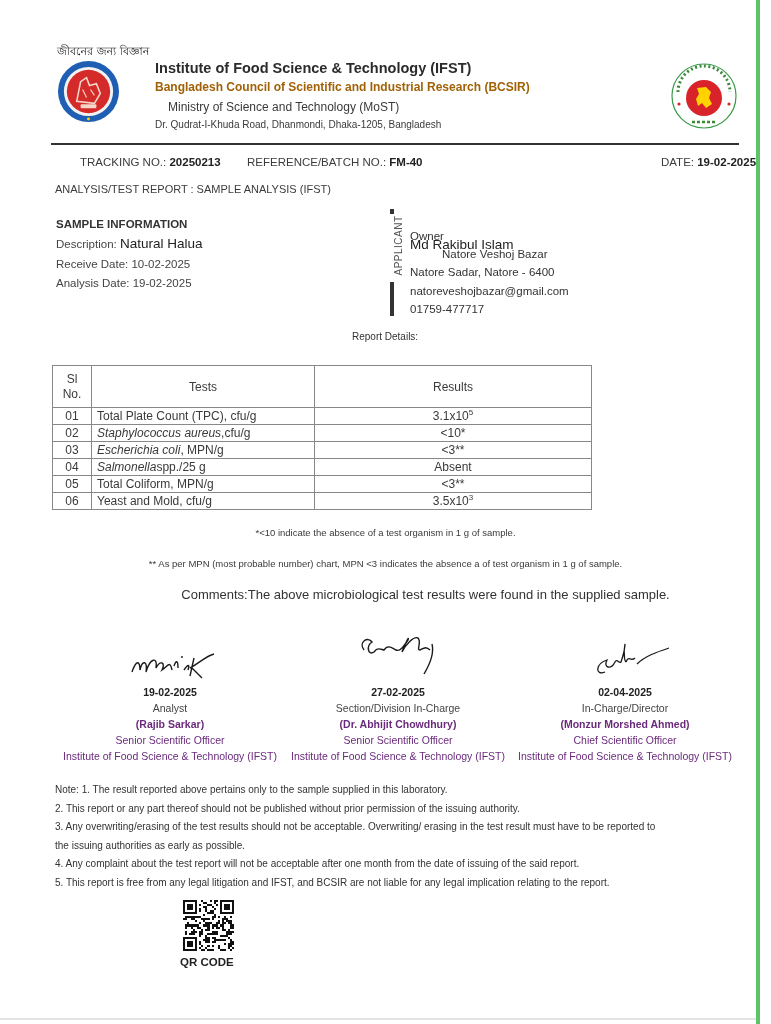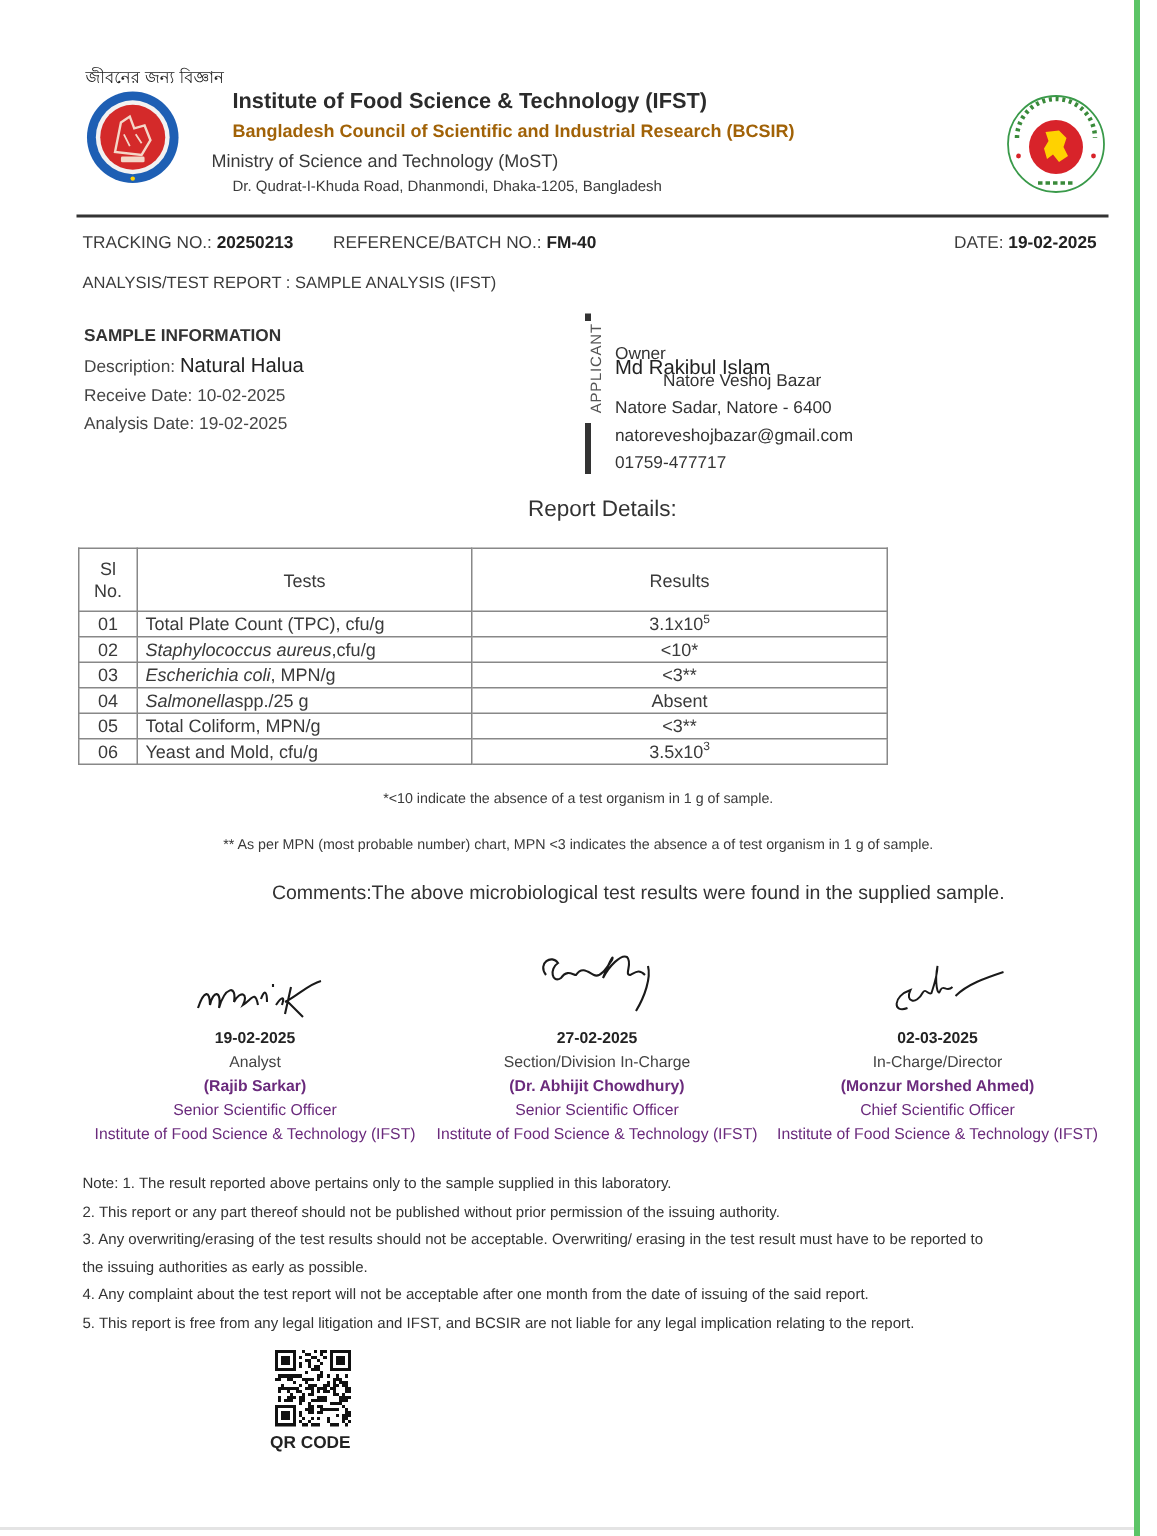--- a/index.html
+++ b/index.html
@@ -16,43 +16,43 @@
     position: absolute; left: 0; top: 1018px; width: 756px; height: 2px; background: #e4e4e4;
   }
   .abs { position: absolute; }
 
   
   .motto { left: 57px; top: 43px; font-size: 11px; color: #222; font-family: "DejaVu Sans", sans-serif; }
   .logo-left { left: 57px; top: 60px; width: 63px; height: 63px; }
   .logo-right { left: 666px; top: 62px; width: 76px; height: 68px; }
   .hdr-title { left: 155px; top: 60px; font-size: 14.5px; font-weight: bold; color: #2b2b2b; }
   .hdr-sub { left: 155px; top: 80px; font-size: 12px; font-weight: bold; color: #a16207; }
-  .hdr-ministry { left: 141px; top: 100px; font-size: 12px; color: #3a3a3a; }
+  .hdr-ministry { left: 168px; top: 100px; font-size: 12px; color: #3a3a3a; }
   .hdr-address { left: 155px; top: 119px; font-size: 10px; color: #3a3a3a; }
   .hdr-rule { left: 51px; top: 143px; width: 688px; height: 2px; background: #333; }
 
-  .meta-line { top: 156px; font-size: 11.5px; color: #3c3c3c; }
+  .meta-line { top: 156px; font-size: 11.5px; color: #3c3c3c; margin-left: 25px; }
   .meta-line b { color: #222; }
   .report-type { left: 55px; top: 183px; font-size: 11px; color: #3c3c3c; }
 
   
   .si-title { left: 56px; top: 218px; font-size: 11.5px; font-weight: bold; color: #333; }
   .si-desc { left: 56px; top: 236px; font-size: 11.5px; color: #444; }
   .si-desc .v { font-size: 13.5px; color: #222; }
   .si-receive { left: 56px; top: 258px; font-size: 11.5px; color: #444; }
   .si-analysis { left: 56px; top: 277px; font-size: 11.5px; color: #444; }
 
   
   .app-bar-top { left: 390px; top: 209px; width: 4px; height: 5px; background: #333; }
   .app-label { left: 368px; top: 240px; transform: rotate(-90deg); transform-origin: center; font-size: 10px; letter-spacing: 0.5px; color: #555; width: 60px; text-align: center; }
   .app-bar-bottom { left: 390px; top: 282px; width: 4px; height: 34px; background: #333; }
   .app-name { left: 410px; top: 209px; font-size: 13.5px; color: #222; margin-top: 28px; }
   .app-line { left: 410px; font-size: 11.5px; color: #333; }
 
-  .report-details { left: 352px; top: 331px; font-size: 15px; color: #333; }
+  .report-details { left: 352px; top: 331px; font-size: 10px; color: #333; }
 
   
   .results-table {
     position: absolute; left: 52px; top: 365px; width: 540px;
     border-collapse: collapse; font-size: 12px; color: #3a3a3a;
   }
   .results-table th, .results-table td { border: 1px solid #888; padding: 0 5px; font-weight: normal; }
   .results-table th { height: 41px; }
   .results-table td { height: 16px; line-height: 16px; }
   .col-sl { width: 28px; text-align: center; }
@@ -212,21 +212,21 @@
   <div class="sig-role">Section/Division In-Charge</div>
   <div class="sig-name">(Dr. Abhijit Chowdhury)</div>
   <div class="sig-title">Senior Scientific Officer</div>
   <div class="sig-inst">Institute of Food Science &amp; Technology (IFST)</div>
 </div>
 
 <div class="abs sig-block" style="left:500px;">
   <svg class="sig-img" viewBox="0 0 120 64" width="120">
     <path d="M40 52 C30 56 30 44 42 40 C38 48 46 50 50 42 C52 38 54 44 56 42 C58 36 60 30 60 24 C58 34 60 46 62 40 C64 36 66 42 70 38 M72 44 C80 36 92 32 104 28" fill="none" stroke="#1a1a1a" stroke-width="1.3"></path>
   </svg>
-  <div class="sig-date">02-03-2025</div>
+  <div class="sig-date">02-04-2025</div>
   <div class="sig-role">In-Charge/Director</div>
   <div class="sig-name">(Monzur Morshed Ahmed)</div>
   <div class="sig-title">Chief Scientific Officer</div>
   <div class="sig-inst">Institute of Food Science &amp; Technology (IFST)</div>
 </div>
 
 <div class="abs notes">
   <div>Note: 1. The result reported above pertains only to the sample supplied in this laboratory.</div>
   <div>2. This report or any part thereof should not be published without prior permission of the issuing authority.</div>
   <div>3. Any overwriting/erasing of the test results should not be acceptable. Overwriting/ erasing in the test result must have to be reported to</div>

